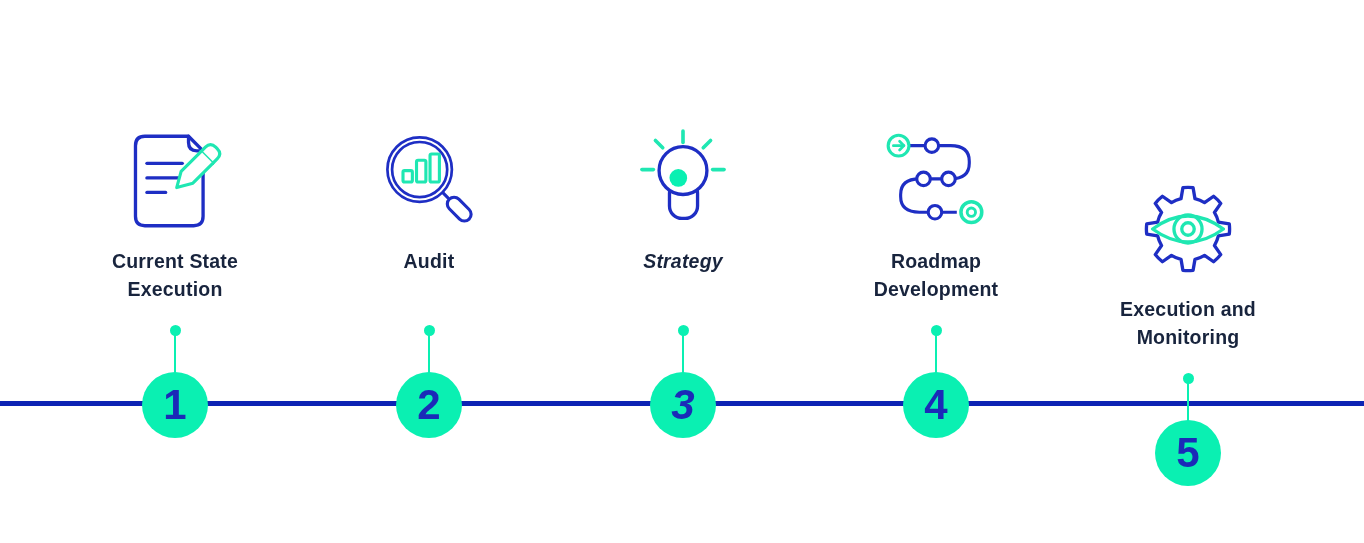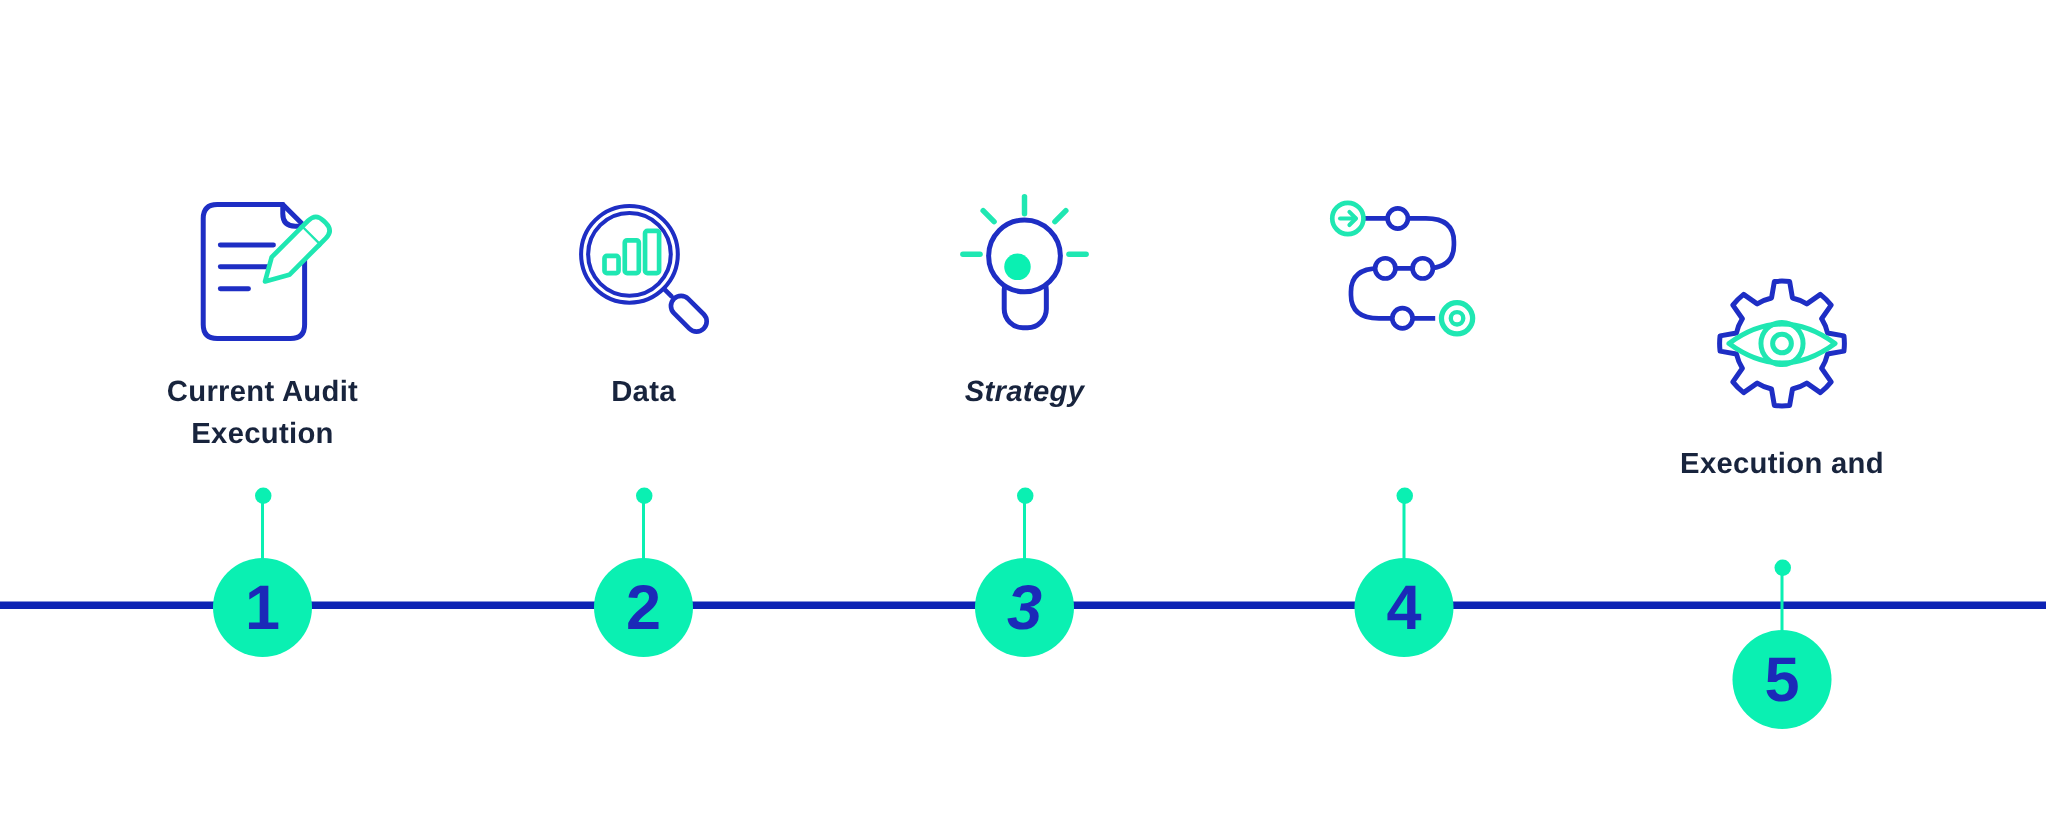--- a/index.html
+++ b/index.html
@@ -83,21 +83,21 @@
           <path d="M 23 61 H 41"></path>
         </g>
         <g transform="translate(87,21) rotate(45)" stroke="#1fe7b2" stroke-width="3" fill="#ffffff" stroke-linecap="round" stroke-linejoin="round">
           <path d="M -8 9 V 3 Q -8 -4 -1 -4 H 1 Q 8 -4 8 3 V 9"></path>
           <path d="M -8 9 H 8" fill="none"></path>
           <path d="M -8 9 V 36 L 0 50 L 8 36 V 9"></path>
         </g>
       </svg>
     </div>
     <div class="label">
-      <div>Current Audit</div>
+      <div>Current State</div>
       <div>Execution</div>
     </div>
     <div class="dot"></div>
     <div class="stem"></div>
     <div class="num-circle">1</div>
   </div>
 
   <div class="step step-2">
     <div class="icon-box">
       <svg viewBox="0 0 100 100" xmlns="http://www.w3.org/2000/svg">
@@ -108,21 +108,21 @@
           <rect x="-6.5" y="0" width="13" height="27" rx="6.5" transform="translate(69.5,67.5) rotate(-45)" stroke-width="3"></rect>
         </g>
         <g stroke="#1fe7b2" stroke-width="3" fill="none" stroke-linejoin="round">
           <rect x="25" y="40" width="9" height="11" rx="1.5"></rect>
           <rect x="38" y="30" width="9" height="21" rx="1.5"></rect>
           <rect x="51" y="24" width="9" height="27" rx="1.5"></rect>
         </g>
       </svg>
     </div>
     <div class="label">
-      <div>Data</div>
+      <div>Audit</div>
     </div>
     <div class="dot"></div>
     <div class="stem"></div>
     <div class="num-circle">2</div>
   </div>
 
   <div class="step step-3">
     <div class="icon-box">
       <svg viewBox="0 0 100 100" xmlns="http://www.w3.org/2000/svg">
         <rect x="37" y="50" width="27" height="36" rx="12" fill="#ffffff" stroke="#1e2ec4" stroke-width="3.2"></rect>
@@ -158,20 +158,24 @@
         <g stroke="#1fe7b2">
           <circle cx="14" cy="16" r="10" stroke-width="3" fill="#ffffff"></circle>
           <g stroke-width="2.6" stroke-linecap="round" stroke-linejoin="round" fill="none">
             <path d="M 9 16 H 19"></path>
             <path d="M 15 11.8 L 19.2 16 L 15 20.2"></path>
           </g>
           <circle cx="84" cy="80" r="10" stroke-width="3.4" fill="#ffffff"></circle>
           <circle cx="84" cy="80" r="4" stroke-width="2.8" fill="none"></circle>
         </g>
       </svg>
+    </div>
+    <div class="label">
+      <div>Roadmap</div>
+      <div>Development</div>
     </div>
     <div class="dot"></div>
     <div class="stem"></div>
     <div class="num-circle">4</div>
   </div>
 
   <div class="step step-5">
     <div class="icon-box">
       <svg viewBox="0 0 100 100" xmlns="http://www.w3.org/2000/svg">
         <path d="M 56.7 20.8
@@ -193,19 +197,20 @@
                  A 40 40 0 0 1 54.9 10.3 Z" fill="#ffffff" stroke="#1e2ec4" stroke-width="3.2" stroke-linejoin="round"></path>
         <g stroke="#1fe7b2" stroke-width="3.2" fill="none" stroke-linejoin="round">
           <path d="M 16 50 Q 50 25 84 50 Q 50 75 16 50 Z"></path>
           <circle cx="50" cy="50" r="13.5"></circle>
           <circle cx="50" cy="50" r="6"></circle>
         </g>
       </svg>
     </div>
     <div class="label">
       <div>Execution and</div>
+      <div>Monitoring</div>
     </div>
     <div class="dot"></div>
     <div class="stem"></div>
     <div class="num-circle">5</div>
   </div>
 
 </div>
 
 </body></html>

